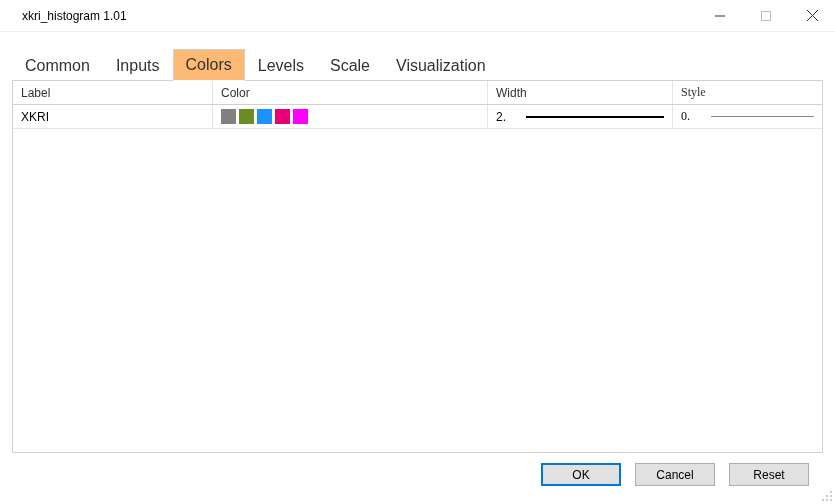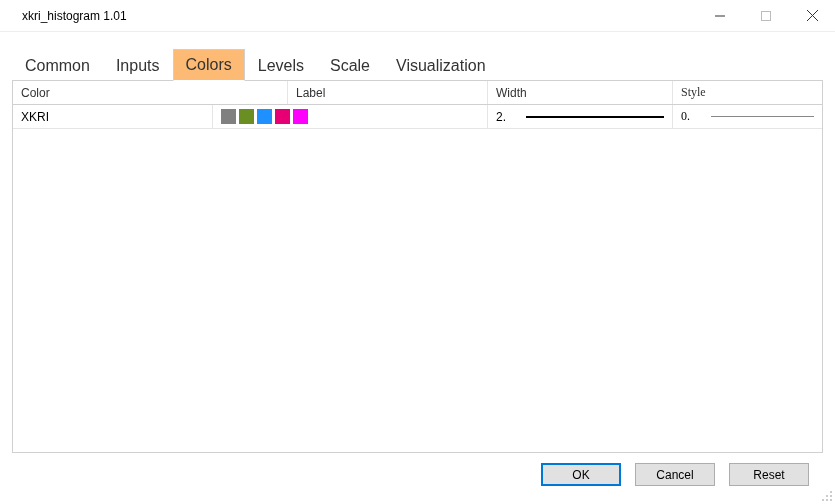--- a/index.html
+++ b/index.html
@@ -178,22 +178,22 @@
     <div class="tab">Inputs</div>
     <div class="tab active">Colors</div>
     <div class="tab">Levels</div>
     <div class="tab">Scale</div>
     <div class="tab">Visualization</div>
   </div>
 
   <div class="panel">
     <div class="grid">
       <div class="grid-header">
+        <div class="col col-label">Label</div>
         <div class="col col-color">Color</div>
-        <div class="col col-label">Label</div>
         <div class="col col-width">Width</div>
         <div class="col col-style">Style</div>
       </div>
       <div class="grid-row">
         <div class="col col-label">
           <span>XKRI</span>
         </div>
         <div class="col col-color">
           <div class="swatches">
             <span class="swatch" style="background:#808080"></span>

